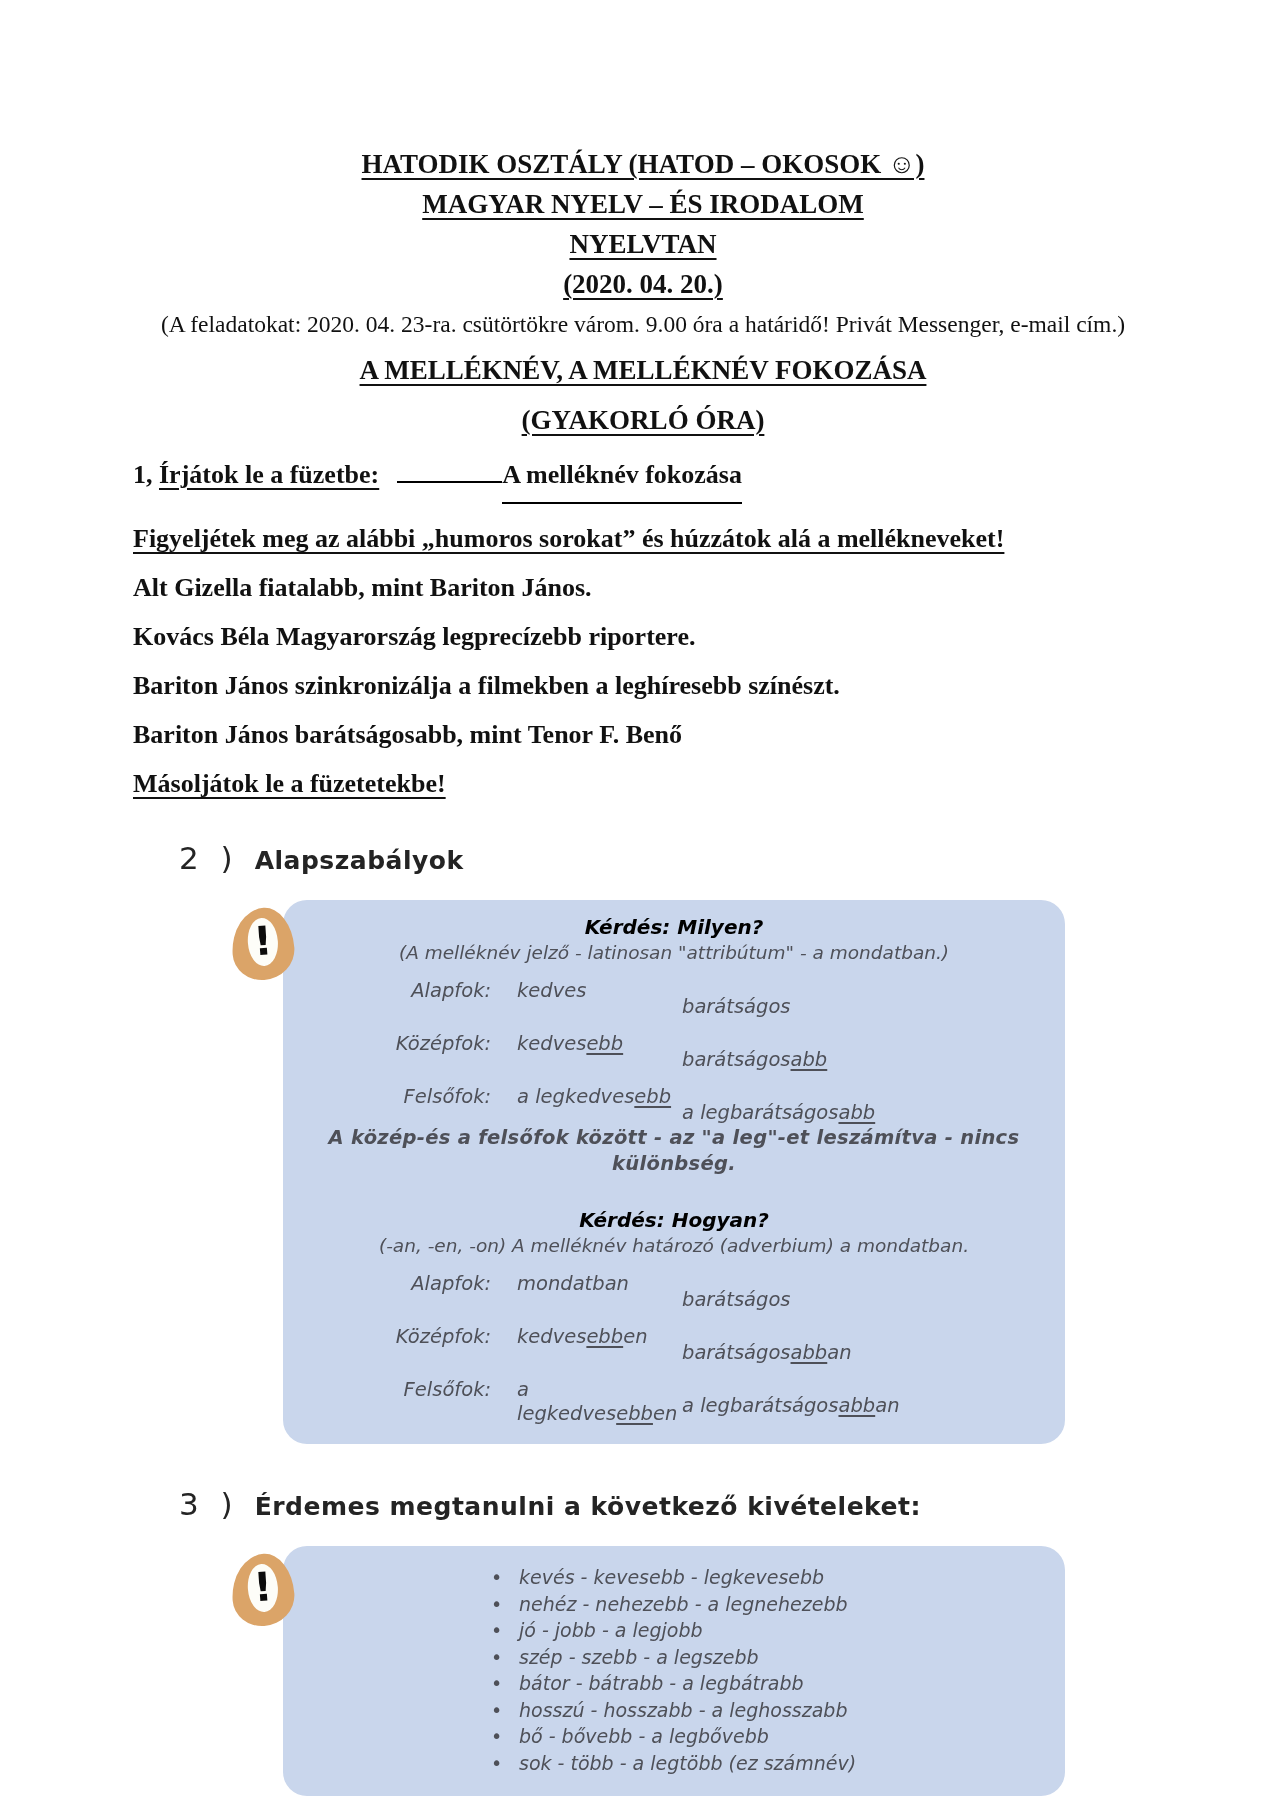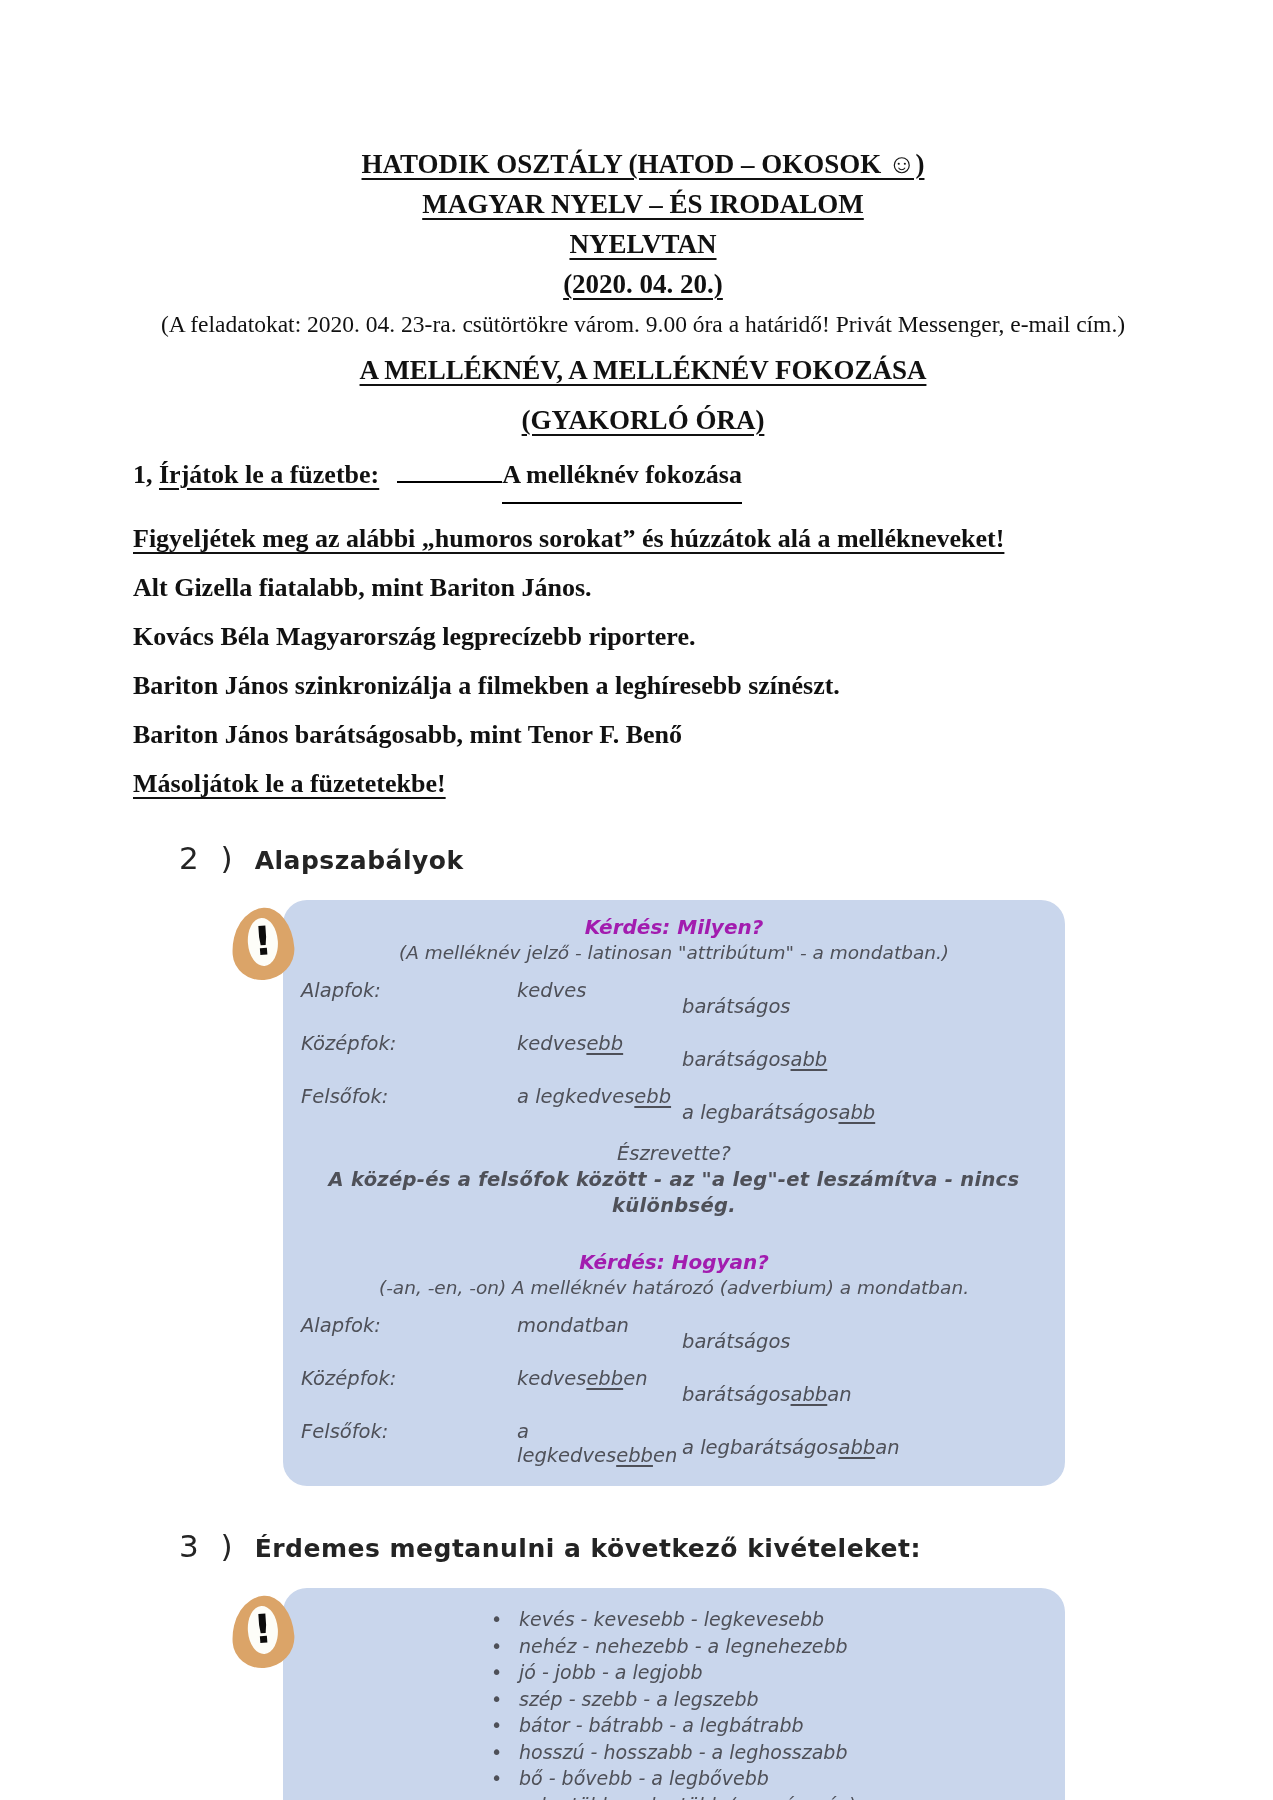--- a/index.html
+++ b/index.html
@@ -64,24 +64,24 @@
     font-family:"DejaVu Sans", sans-serif; font-weight:900; font-size:40px;
     color:#0c0c0c; line-height:1; transform:translateY(-1px);
   }
 
   .blue-box {
     background:#c9d6ec; border-radius:24px; width:782px;
     font-family:"DejaVu Sans", sans-serif; font-style:italic; color:#4e5058;
     padding:14px 18px 18px 18px;
   }
   .bx-center { text-align:center; }
-  .bx-title { font-weight:bold; font-size:20px; line-height:26px; color:#a21caf; }
+  .bx-title { font-weight:bold; font-size:20px; line-height:26px; color:#000000; }
   .bx-sub   { font-size:18.5px; line-height:26px; }
   .trow { display:flex; margin-top:13px; font-size:19.5px; line-height:24px; }
-  .tlabel { width:190px; text-align:left; }
+  .tlabel { width:190px; text-align:right; }
   .tc1 { width:165px; margin-left:26px; }
   .tc2 { flex:1;margin-top:16px; }
   .usuf {
     text-decoration:underline; text-decoration-thickness:1.5px;
     text-underline-offset:3px;
   }
   .notice-title { margin-top:16px; font-size:19.5px; line-height:26px; }
   .notice-text  { font-weight:bold; font-size:19.5px; line-height:26px; letter-spacing:0.3px; }
   .q2-gap { margin-top:30px; }
 
@@ -147,21 +147,20 @@
         <span class="tlabel">Középfok:</span>
         <span class="tc1"><span>kedves</span><span class="usuf">ebb</span><span></span></span>
         <span class="tc2"><span>barátságos</span><span class="usuf">abb</span><span></span></span>
       </div>
       <div class="trow">
         <span class="tlabel">Felsőfok:</span>
         <span class="tc1"><span>a legkedves</span><span class="usuf">ebb</span><span></span></span>
         <span class="tc2"><span>a legbarátságos</span><span class="usuf">abb</span><span></span></span>
       </div>
 
-      <div class="bx-center notice-title">Észrevette?</div>
       <div class="bx-center notice-text">A közép-és a felsőfok között - az "a leg"-et leszámítva - nincs különbség.</div>
 
       <div class="bx-center bx-title q2-gap">Kérdés: Hogyan?</div>
       <div class="bx-center bx-sub">(-an, -en, -on) A melléknév határozó (adverbium) a mondatban.</div>
 
       <div class="trow">
         <span class="tlabel">Alapfok:</span>
         <span class="tc1"><span>mondatban</span><span class="usuf"></span><span></span></span>
         <span class="tc2"><span>barátságos</span><span class="usuf"></span><span></span></span>
       </div>

